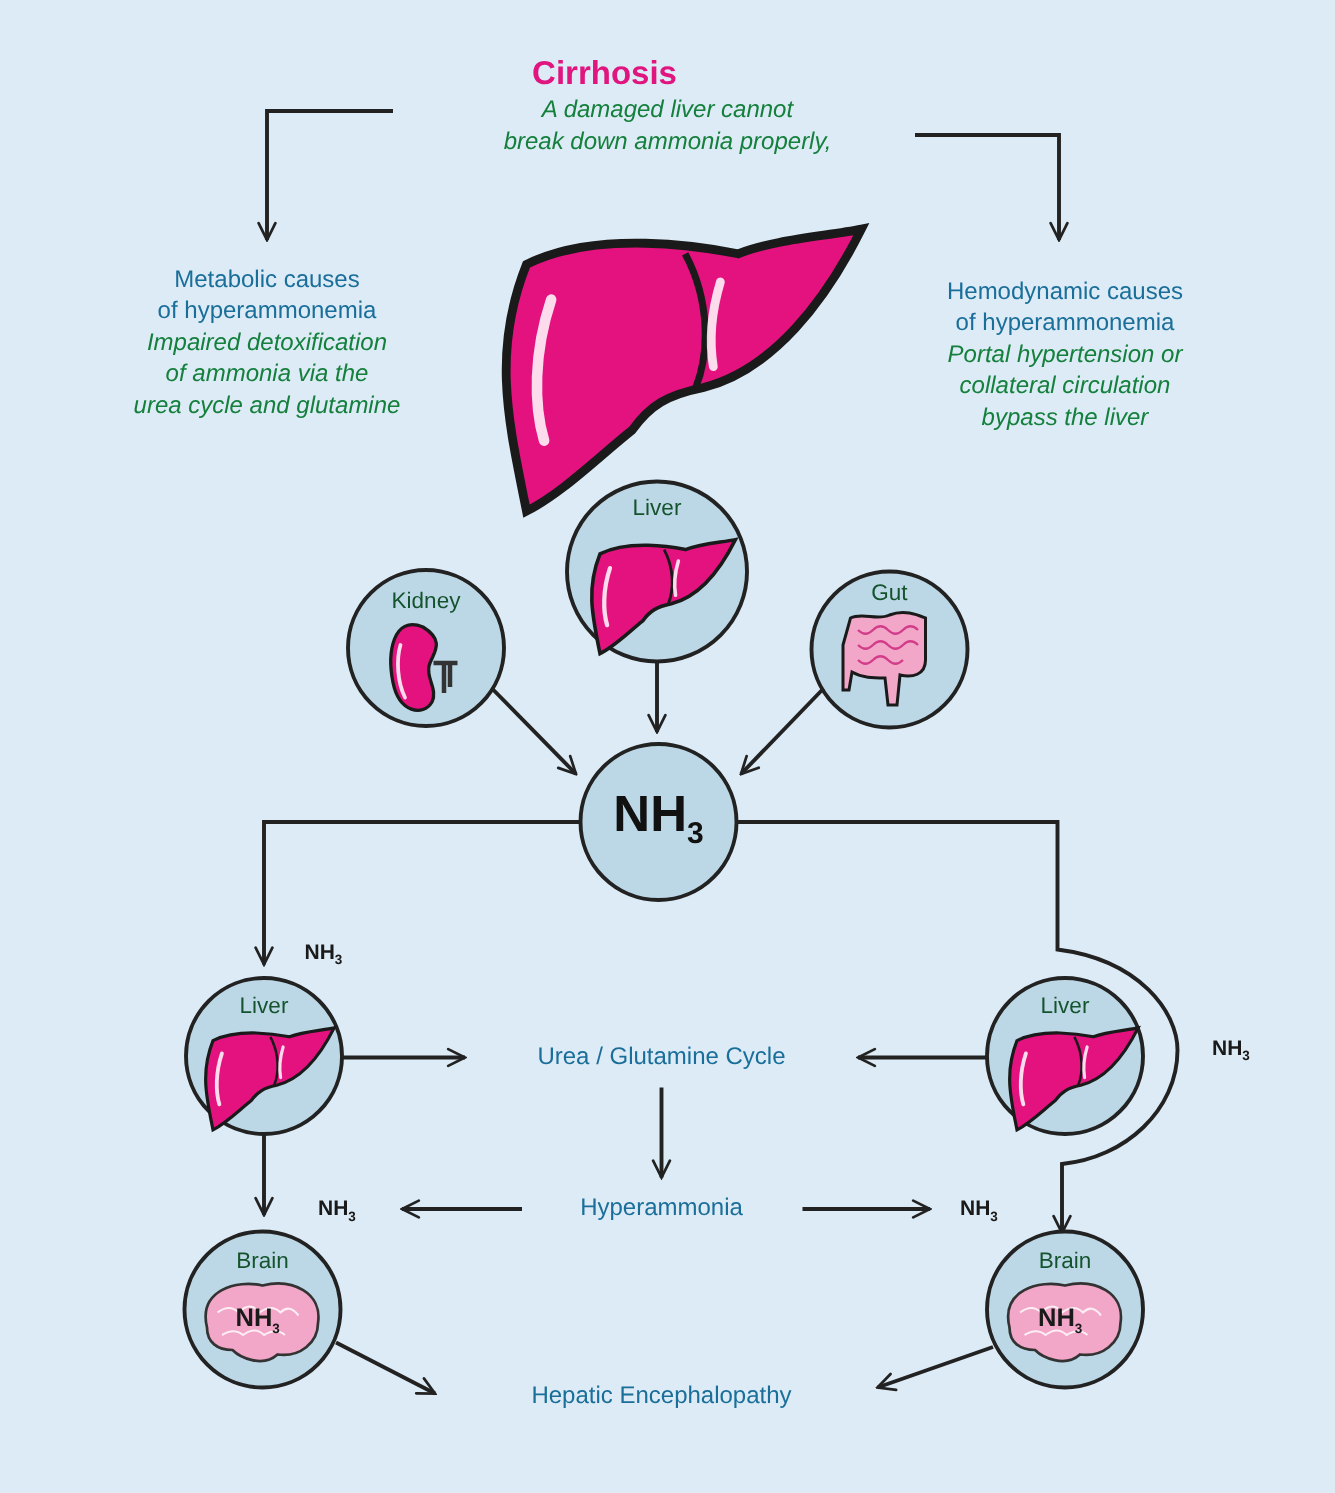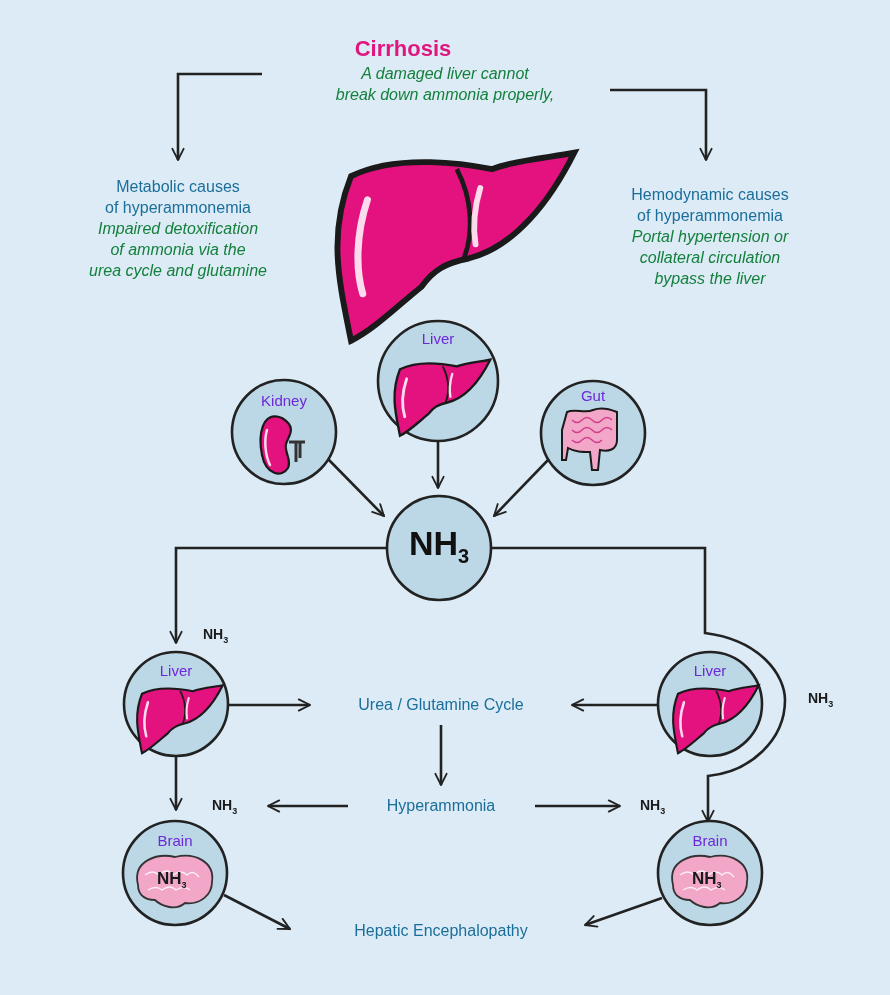--- a/index.html
+++ b/index.html
@@ -5,21 +5,21 @@
   html, body { margin:0; padding:0; }
   body { width:890px; height:995px; background:#dcebf5; position:relative; overflow:hidden;
          font-family:"Liberation Sans", sans-serif; }
   svg.diagram { position:absolute; left:0; top:0; }
   .txt { position:absolute; text-align:center; white-space:nowrap; }
   .title { color:#e0157f; font-weight:bold; font-size:22px; }
   .body { color:#15803d; font-size:16px; line-height:21px;font-style:italic; }
   .blue { color:#1a6e9a; font-weight:normal; font-size:16px; line-height:21px; }
   .nh-small { color:#1a1a1a; font-weight:bold; font-size:14px; }
   .nh-small sub { font-size:9px; }
-  .circle-label { color:#6d28d9; font-size:15px; }
+  .circle-label { color:#14532d; font-size:15px; }
   .nh-big { color:#111; font-weight:bold; font-size:34px; }
   .nh-big sub { font-size:20px; }
 </style>
 </head>
 <body>
 
 <svg class="diagram" width="890" height="995" viewBox="0 0 890 995">
   <defs>
     <marker id="arr" viewBox="0 0 20 20" refX="18" refY="10" markerWidth="14" markerHeight="14" orient="auto-start-reverse" markerUnits="userSpaceOnUse">
       <path d="M2,2 L18,10 L2,18" fill="none" stroke="#222" stroke-width="2.6" stroke-linecap="round"></path>

